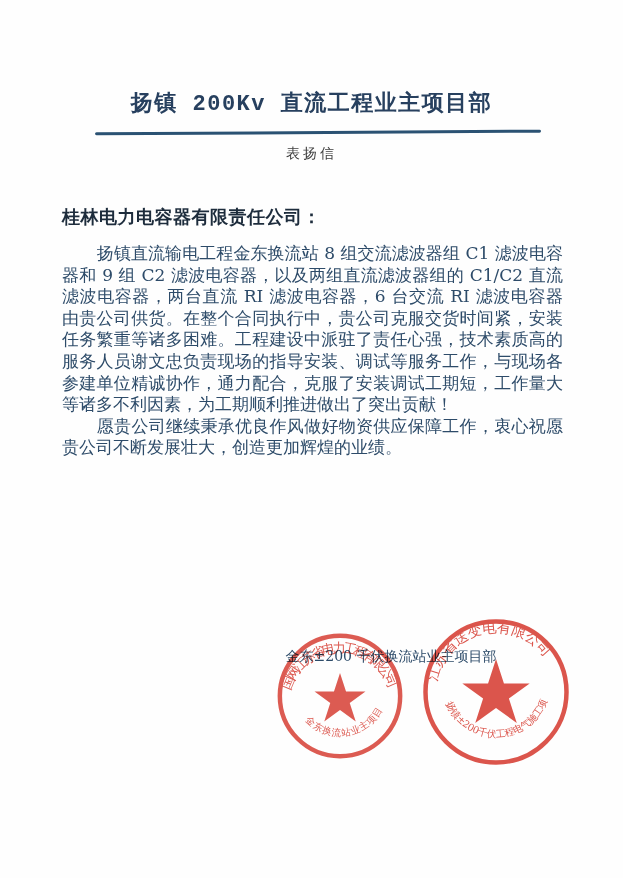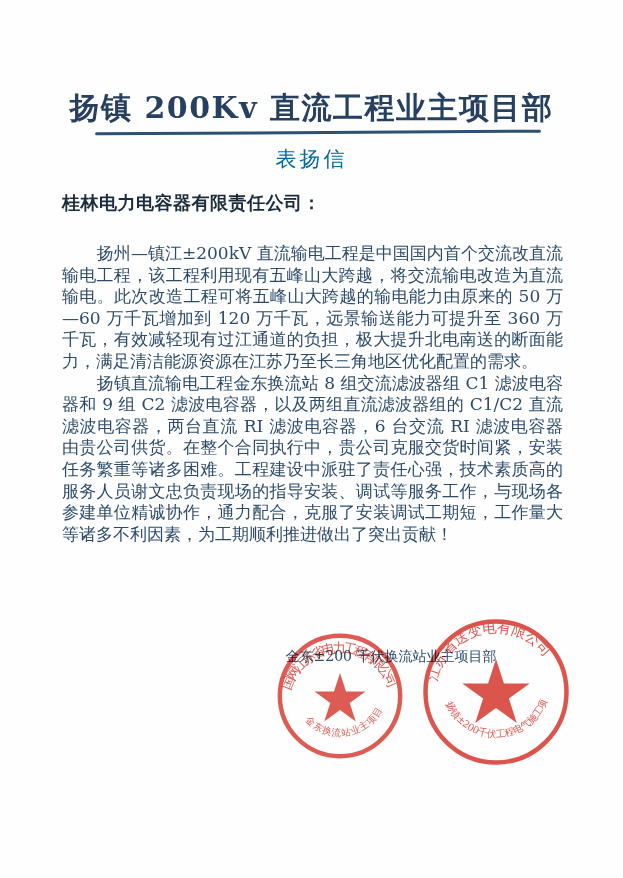--- a/index.html
+++ b/index.html
@@ -12,41 +12,42 @@
     position:relative;
     width:623px;height:878px;
     margin:0 auto;
     background:#fefefe;
     overflow:hidden;
   }
   
   .doc-title{
     position:absolute;top:88px;left:0;right:0;
     text-align:center;
-    font-size:30px;font-weight:bold;
+    font-size:22px;font-weight:bold;
     letter-spacing:1.5px;
     color:#27405f;
+    font-family:Liberation Mono, monospace;
   }
   .title-rule{
     position:absolute;top:131px;left:95px;
     width:446px;height:3px;
     background:#2b5273;
     border-radius:2px;
     transform:rotate(-0.35deg);
   }
   .doc-subtitle{
     position:absolute;top:145px;left:0;right:0;
     text-align:center;
-    font-size:21px;
+    font-size:14px;
     letter-spacing:3px;
-    color:#0369a1;
+    color:#404040;
   }
   
   .salutation{
-    position:absolute;top:191px;left:62px;
+    position:absolute;top:205px;left:62px;
     font-size:18px;font-weight:bold;
     letter-spacing:0.5px;
     color:#1d2c3c;
   }
   .body-text{
     position:absolute;top:243px;left:62px;
     width:501px;
     font-size:17px;
     line-height:21.6px;
     color:#2d4b69;
@@ -88,22 +89,22 @@
 
 <div class="page">
 
   <div class="doc-title">扬镇 200Kv 直流工程业主项目部</div>
   <div class="title-rule"></div>
   <div class="doc-subtitle">表扬信</div>
 
   <div class="salutation">桂林电力电容器有限责任公司：</div>
 
   <div class="body-text">
-    <p>扬州—镇江±200kV 直流输电工程是中国国内首个交流改直流输电工程，该工程利用现有五峰山大跨越，将交流输电改造为直流输电。此次改造工程可将五峰山大跨越的输电能力由原来的 50 万—60 万千瓦增加到 120 万千瓦，远景输送能力可提升至 360 万千瓦，有效减轻现有过江通道的负担，极大提升北电南送的断面能力，满足清洁能源资源在江苏乃至长三角地区优化配置的需求。</p>
     <p>扬镇直流输电工程金东换流站 8 组交流滤波器组 C1 滤波电容器和 9 组 C2 滤波电容器，以及两组直流滤波器组的 C1/C2 直流滤波电容器，两台直流 RI 滤波电容器，6 台交流 RI 滤波电容器由贵公司供货。在整个合同执行中，贵公司克服交货时间紧，安装任务繁重等诸多困难。工程建设中派驻了责任心强，技术素质高的服务人员谢文忠负责现场的指导安装、调试等服务工作，与现场各参建单位精诚协作，通力配合，克服了安装调试工期短，工作量大等诸多不利因素，为工期顺利推进做出了突出贡献！</p>
+    <p>愿贵公司继续秉承优良作风做好物资供应保障工作，衷心祝愿贵公司不断发展壮大，创造更加辉煌的业绩。</p>
   </div>
 
   <div class="signature">
     <p class="sig-line1">金东±200 千伏换流站业主项目部</p>
   </div>
 
   <div class="stamp stamp-left">
     <svg viewBox="0 0 200 200" xmlns="http://www.w3.org/2000/svg">
       <defs>
         <path id="arcTopL" d="M 20 112 A 80 80 0 1 1 180 112"></path>

